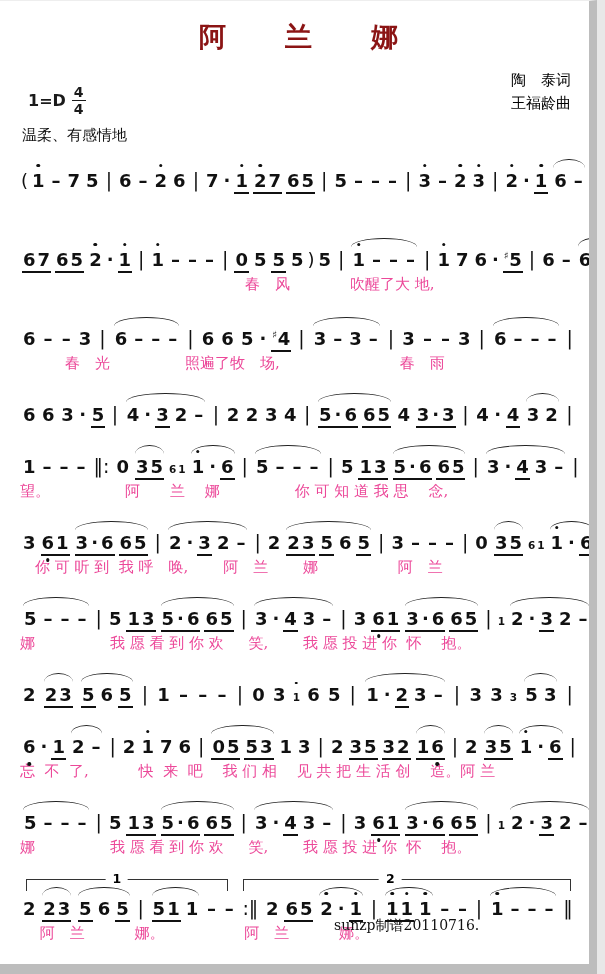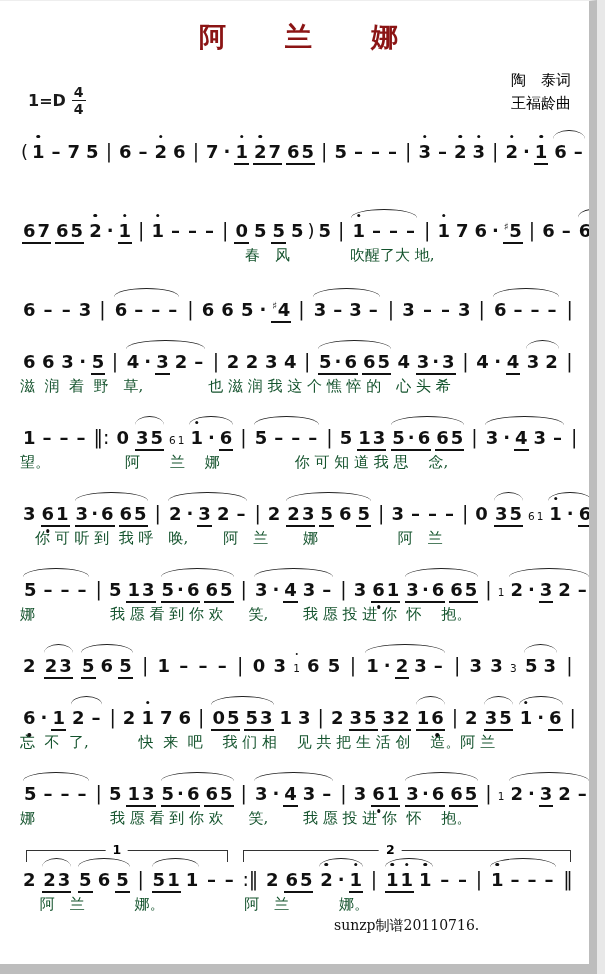--- a/index.html
+++ b/index.html
@@ -14,30 +14,30 @@
   .frac .num{border-bottom:1.5px solid #1a1a1a;padding:0 2px 1px 2px;}
   .frac .den{padding-top:1px;}
   .credits{text-align:right;font-size:15px;color:#000000;line-height:1.55;font-family:"DejaVu Serif",serif;}
   .expression{font-size:15px;margin:10px 0 4px 2px;font-family:"DejaVu Serif",serif;color:#111;}
   .systems{margin-top:10px;}
   .system{position:relative;margin-bottom:13px;}
   .notes-row{display:flex;justify-content:space-between;align-items:baseline;
         white-space:nowrap;padding-top:14px;line-height:22px;
         font-family:"DejaVu Sans",sans-serif;font-weight:700;font-size:18px;color:#111;}
   .has-volta .notes-row{padding-top:24px;}
-  .lyrics-row{height:22px;font-size:15px;color:#14532d;white-space:pre;
+  .lyrics-row{height:22px;font-size:15px;color:#ec4899;white-space:pre;
         font-family:"DejaVu Serif",serif;margin-top:2px;}
   .grp{display:inline-block;margin:0 2px;}
   .grp.u8{border-bottom:2px solid #111;}
   .nc{position:relative;display:inline-block;padding:0 1px;}
   .oct{position:absolute;width:3.5px;height:3.5px;background:#111;border-radius:50%;
         left:50%;transform:translateX(-50%);}
   .oct.up{top:-6px;} .oct.down{bottom:-8px;}
   .sharp{font-size:10px;vertical-align:7px;margin-right:0.5px;}
-  .grace{font-size:10.5px;vertical-align:8px;margin:0 1px;font-weight:400;}
+  .grace{font-size:10.5px;vertical-align:8px;margin:0 1px;font-weight:700;}
   .grace .oct{width:2.5px;height:2.5px;} .grace .oct.up{top:-4px;}
   .bar{margin:0 4px;font-weight:400;font-size:19px;}
   .dash{margin:0 4px;}
   .gdot{margin:0 2px;font-weight:700;}
   .paren{margin:0 1px;font-weight:400;}
   .slur{position:relative;display:inline-block;padding:0 1px;}
   .slur::before{content:"";position:absolute;left:3px;right:3px;top:-11px;height:8px;
         border-top:1.5px solid #222;border-radius:50% 50% 0 0 / 100% 100% 0 0;}
   .volta{position:absolute;top:6px;height:11px;
         border-top:1.5px solid #333;border-left:1.5px solid #333;border-right:1.5px solid #333;}
@@ -59,20 +59,21 @@
         <span class="num">4</span>
         <span class="den">4</span>
       </span>
     </div>
     <div class="credits">
       <div>陶　泰词</div>
       <div>王福龄曲</div>
     </div>
   </div>
 
+  <div class="expression">温柔、有感情地</div>
 
   <div class="systems">
       <div class="system">
         <div class="notes-row">
           <span class="paren">(</span>
           <span class="grp"><span class="nc">1<span class="oct up"></span></span></span>
           <span class="dash">–</span>
           <span class="grp"><span class="nc">7</span></span>
           <span class="grp"><span class="nc">5</span></span>
           <span class="bar">|</span>
@@ -157,20 +158,21 @@
           <span class="slur"><span class="grp"><span class="nc">3</span></span><span class="dash">–</span><span class="grp"><span class="nc">3</span></span><span class="dash">–</span></span>
           <span class="bar">|</span>
           <span class="grp"><span class="nc">3</span></span>
           <span class="dash">–</span>
           <span class="dash">–</span>
           <span class="grp"><span class="nc">3</span></span>
           <span class="bar">|</span>
           <span class="slur"><span class="grp"><span class="nc">6</span></span><span class="dash">–</span><span class="dash">–</span><span class="dash">–</span></span>
           <span class="bar">|</span>
         </div>
+        <div class="lyrics-row">　　　春　光　　　　　照遍了牧　场,　　　　　　　　春　雨</div>
       </div>
       <div class="system">
         <div class="notes-row">
           <span class="grp"><span class="nc">6</span></span>
           <span class="grp"><span class="nc">6</span></span>
           <span class="grp"><span class="nc">3</span></span>
           <span class="gdot">·</span>
           <span class="grp u8"><span class="nc">5</span></span>
           <span class="bar">|</span>
           <span class="slur"><span class="grp"><span class="nc">4</span></span><span class="gdot">·</span><span class="grp u8"><span class="nc">3</span></span><span class="grp"><span class="nc">2</span></span><span class="dash">–</span></span>
@@ -183,21 +185,20 @@
           <span class="slur"><span class="grp u8"><span class="nc">5</span><span class="gdot">·</span><span class="nc">6</span></span><span class="grp u8"><span class="nc">6</span><span class="nc">5</span></span></span>
           <span class="grp"><span class="nc">4</span></span>
           <span class="grp u8"><span class="nc">3</span><span class="gdot">·</span><span class="nc">3</span></span>
           <span class="bar">|</span>
           <span class="grp"><span class="nc">4</span></span>
           <span class="gdot">·</span>
           <span class="grp u8"><span class="nc">4</span></span>
           <span class="slur"><span class="grp"><span class="nc">3</span></span><span class="grp"><span class="nc">2</span></span></span>
           <span class="bar">|</span>
         </div>
-        <div class="lyrics-row">滋  润  着  野　草,　　　　 也 滋 润 我 这 个 憔 悴 的　心 头 希</div>
       </div>
       <div class="system">
         <div class="notes-row">
           <span class="grp"><span class="nc">1</span></span>
           <span class="dash">–</span>
           <span class="dash">–</span>
           <span class="dash">–</span>
           <span class="bar">‖:</span>
           <span class="grp"><span class="nc">0</span></span>
           <span class="slur"><span class="grp u8"><span class="nc">3</span><span class="nc">5</span></span></span>

